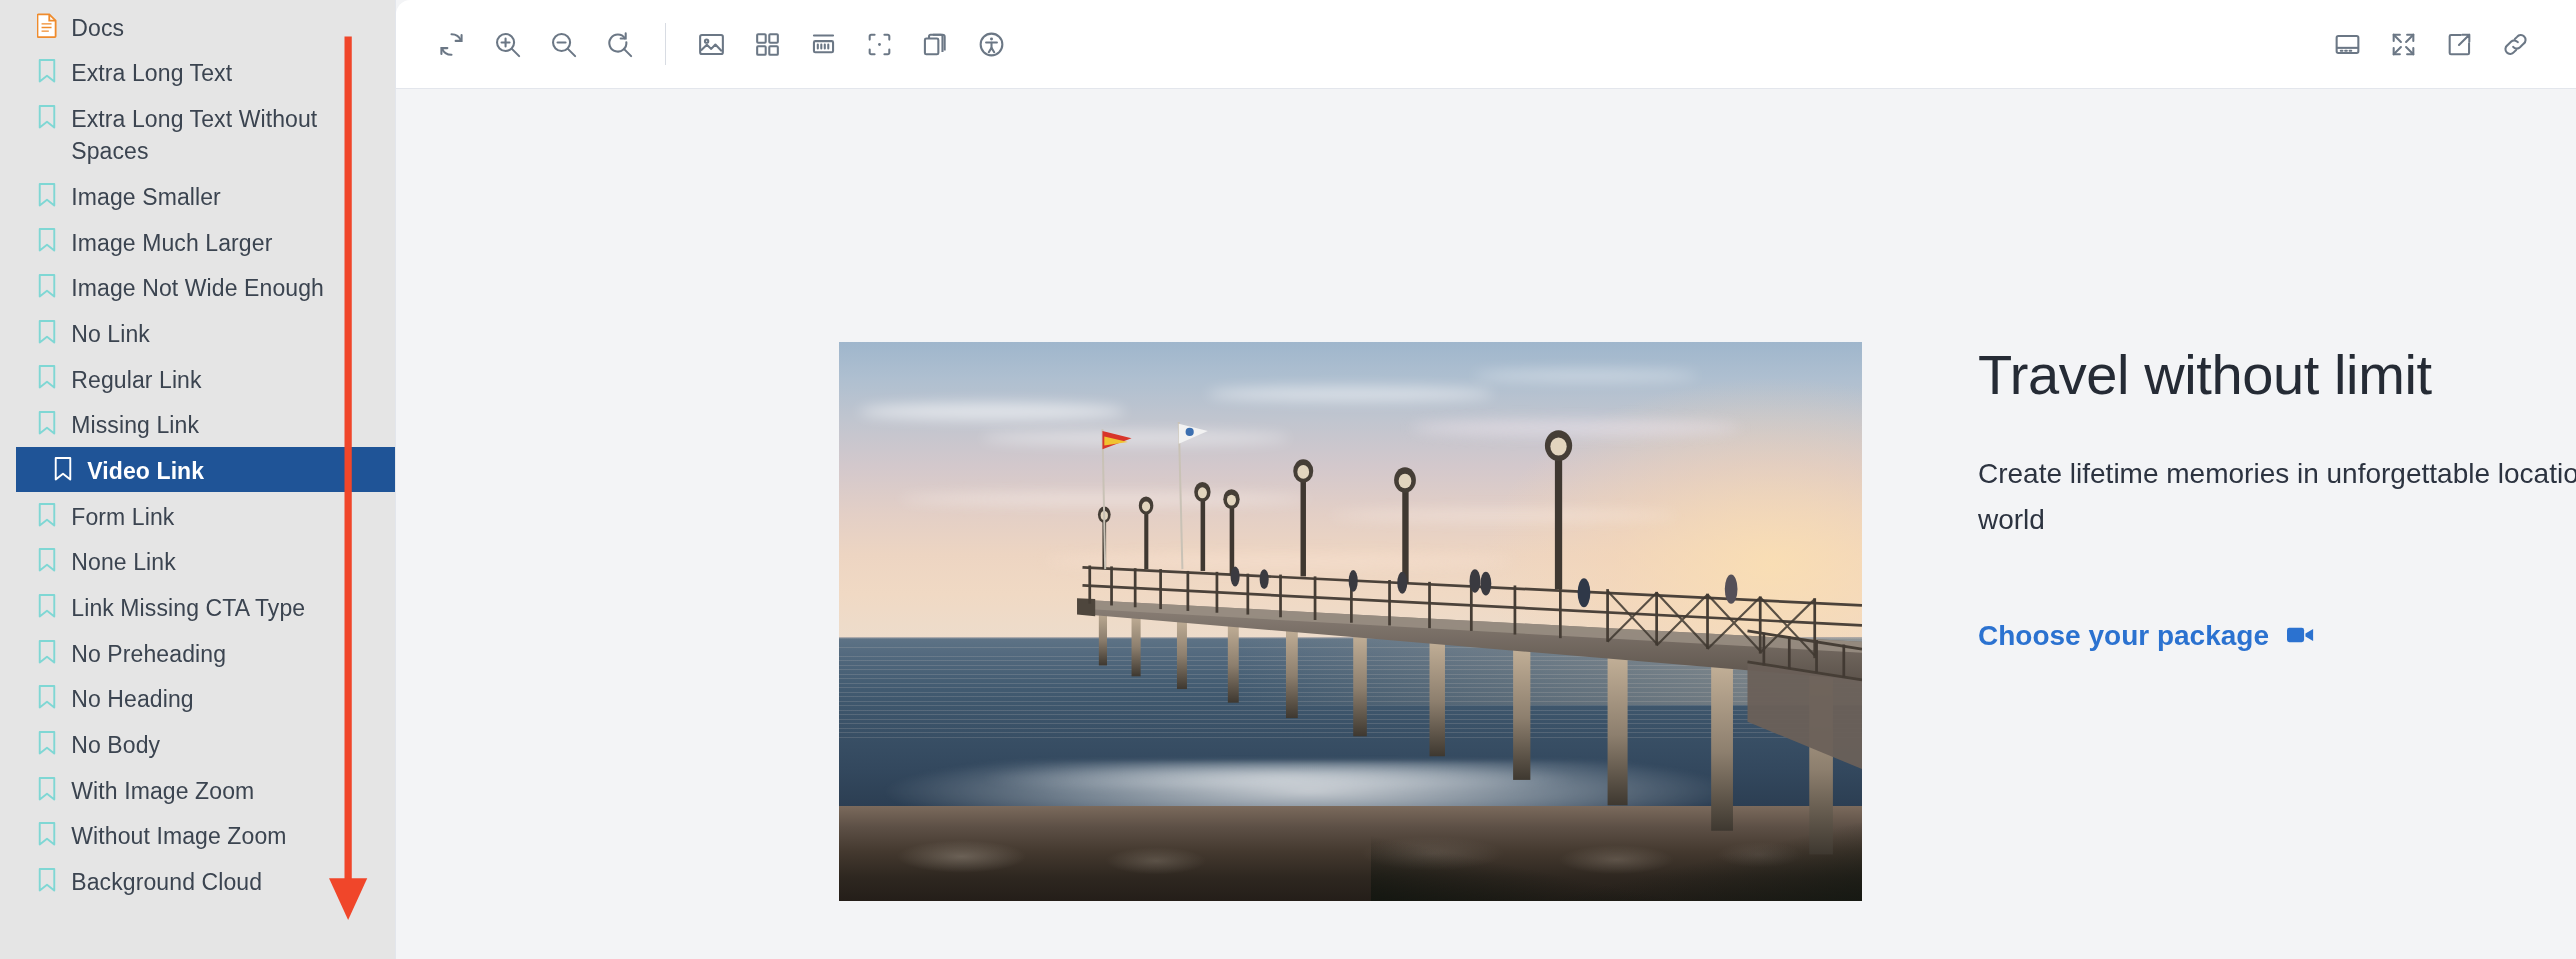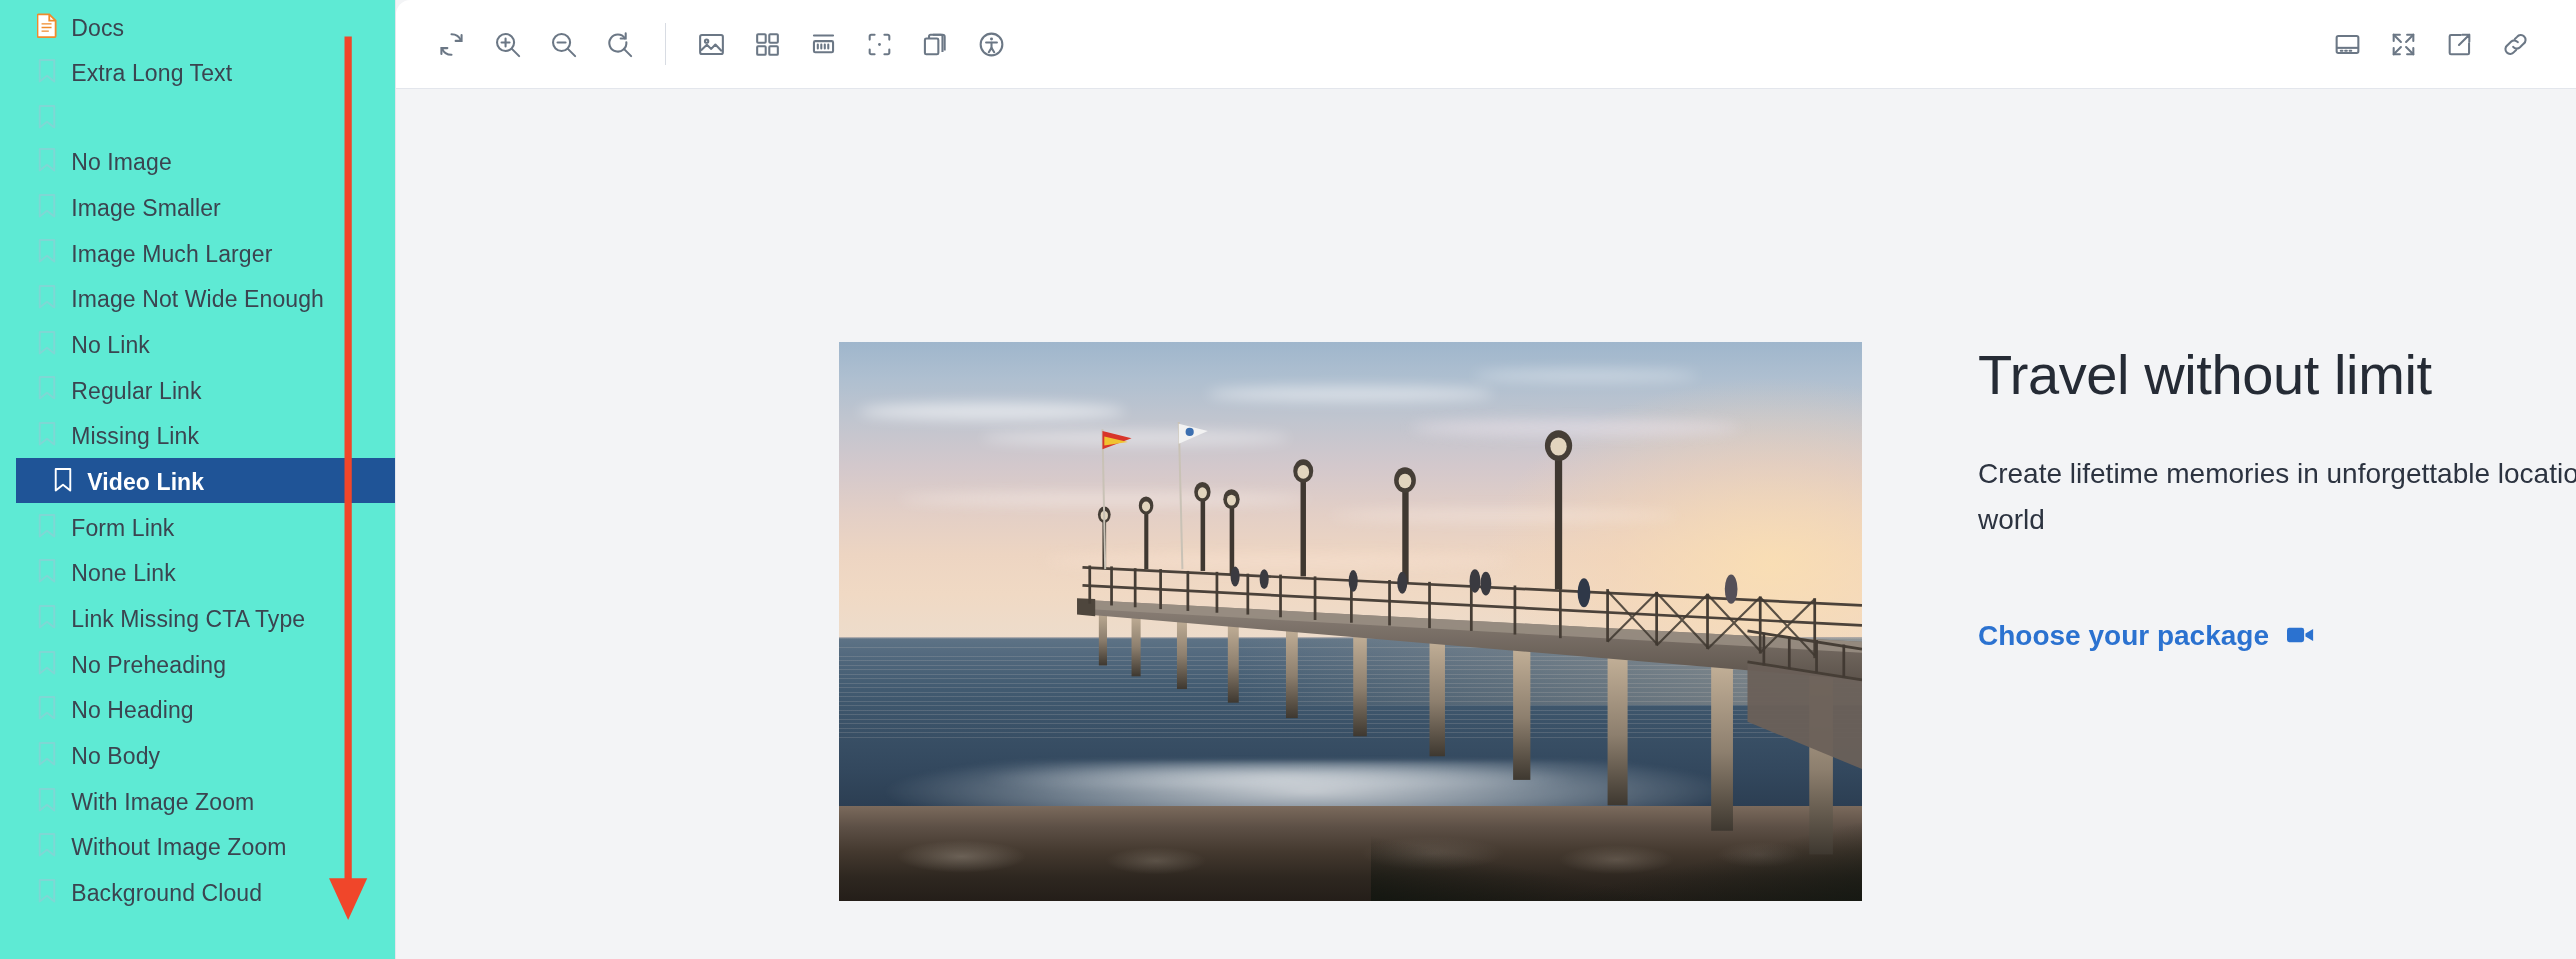--- a/index.html
+++ b/index.html
@@ -17,21 +17,21 @@
     height: 960px;
     display: flex;
     background: #f7f8fb;
   }
 
   
   .sidebar {
     position: relative;
     width: 396px;
     height: 960px;
-    background: #5eead4;
+    background: #e5e5e5;
     border-right: 0.9px solid #e3e6ec;
     overflow: hidden;
     flex: 0 0 396px;
     padding-top: 3.6px;
   }
   .sb-list { display: block; }
 
   .sb-item {
     display: flex;
     align-items: flex-start;
@@ -270,28 +270,21 @@
               </svg>
             </span>
             <span class="sb-label">Extra Long Text</span>
           </div>
           <div class="sb-item">
             <span class="sb-icon">
               <svg width="20" height="25.5" viewBox="0 0 22 28" fill="none">
                 <path d="M3 2.2h16v23.6l-8-6.4-8 6.4z" stroke="#7fd7d4" stroke-width="2.1" stroke-linejoin="round" fill="none"></path>
               </svg>
             </span>
-          </div>
-          <div class="sb-item">
-            <span class="sb-icon">
-              <svg width="20" height="25.5" viewBox="0 0 22 28" fill="none">
-                <path d="M3 2.2h16v23.6l-8-6.4-8 6.4z" stroke="#7fd7d4" stroke-width="2.1" stroke-linejoin="round" fill="none"></path>
-              </svg>
-            </span>
-            <span class="sb-label">No Image</span>
+            <span class="sb-label">Extra Long Text Without Spaces</span>
           </div>
           <div class="sb-item">
             <span class="sb-icon">
               <svg width="20" height="25.5" viewBox="0 0 22 28" fill="none">
                 <path d="M3 2.2h16v23.6l-8-6.4-8 6.4z" stroke="#7fd7d4" stroke-width="2.1" stroke-linejoin="round" fill="none"></path>
               </svg>
             </span>
             <span class="sb-label">Image Smaller</span>
           </div>
           <div class="sb-item">

